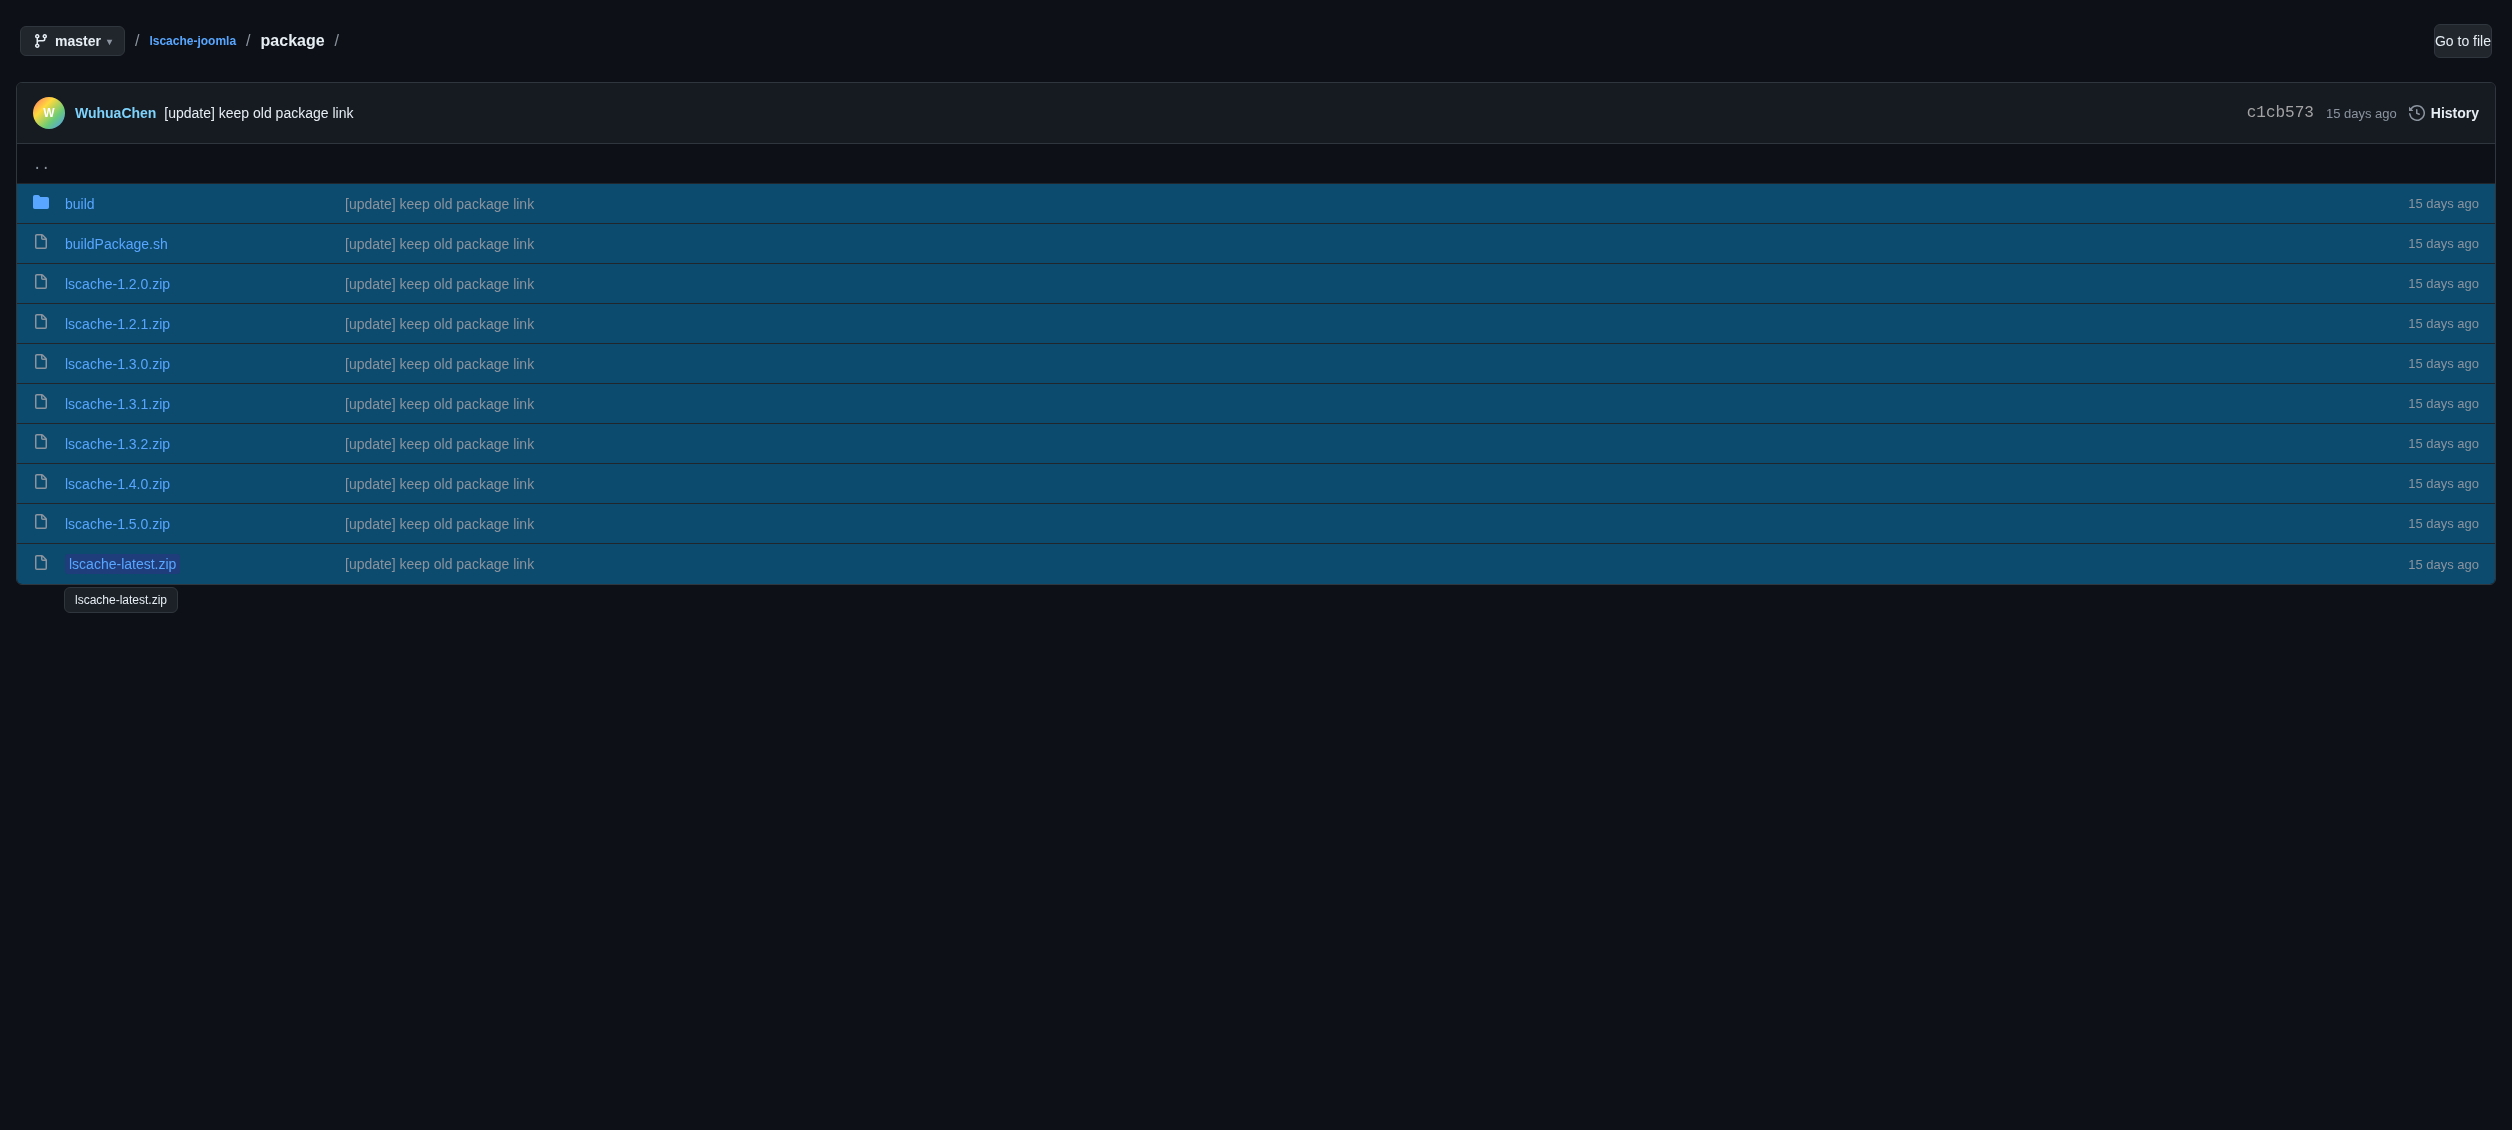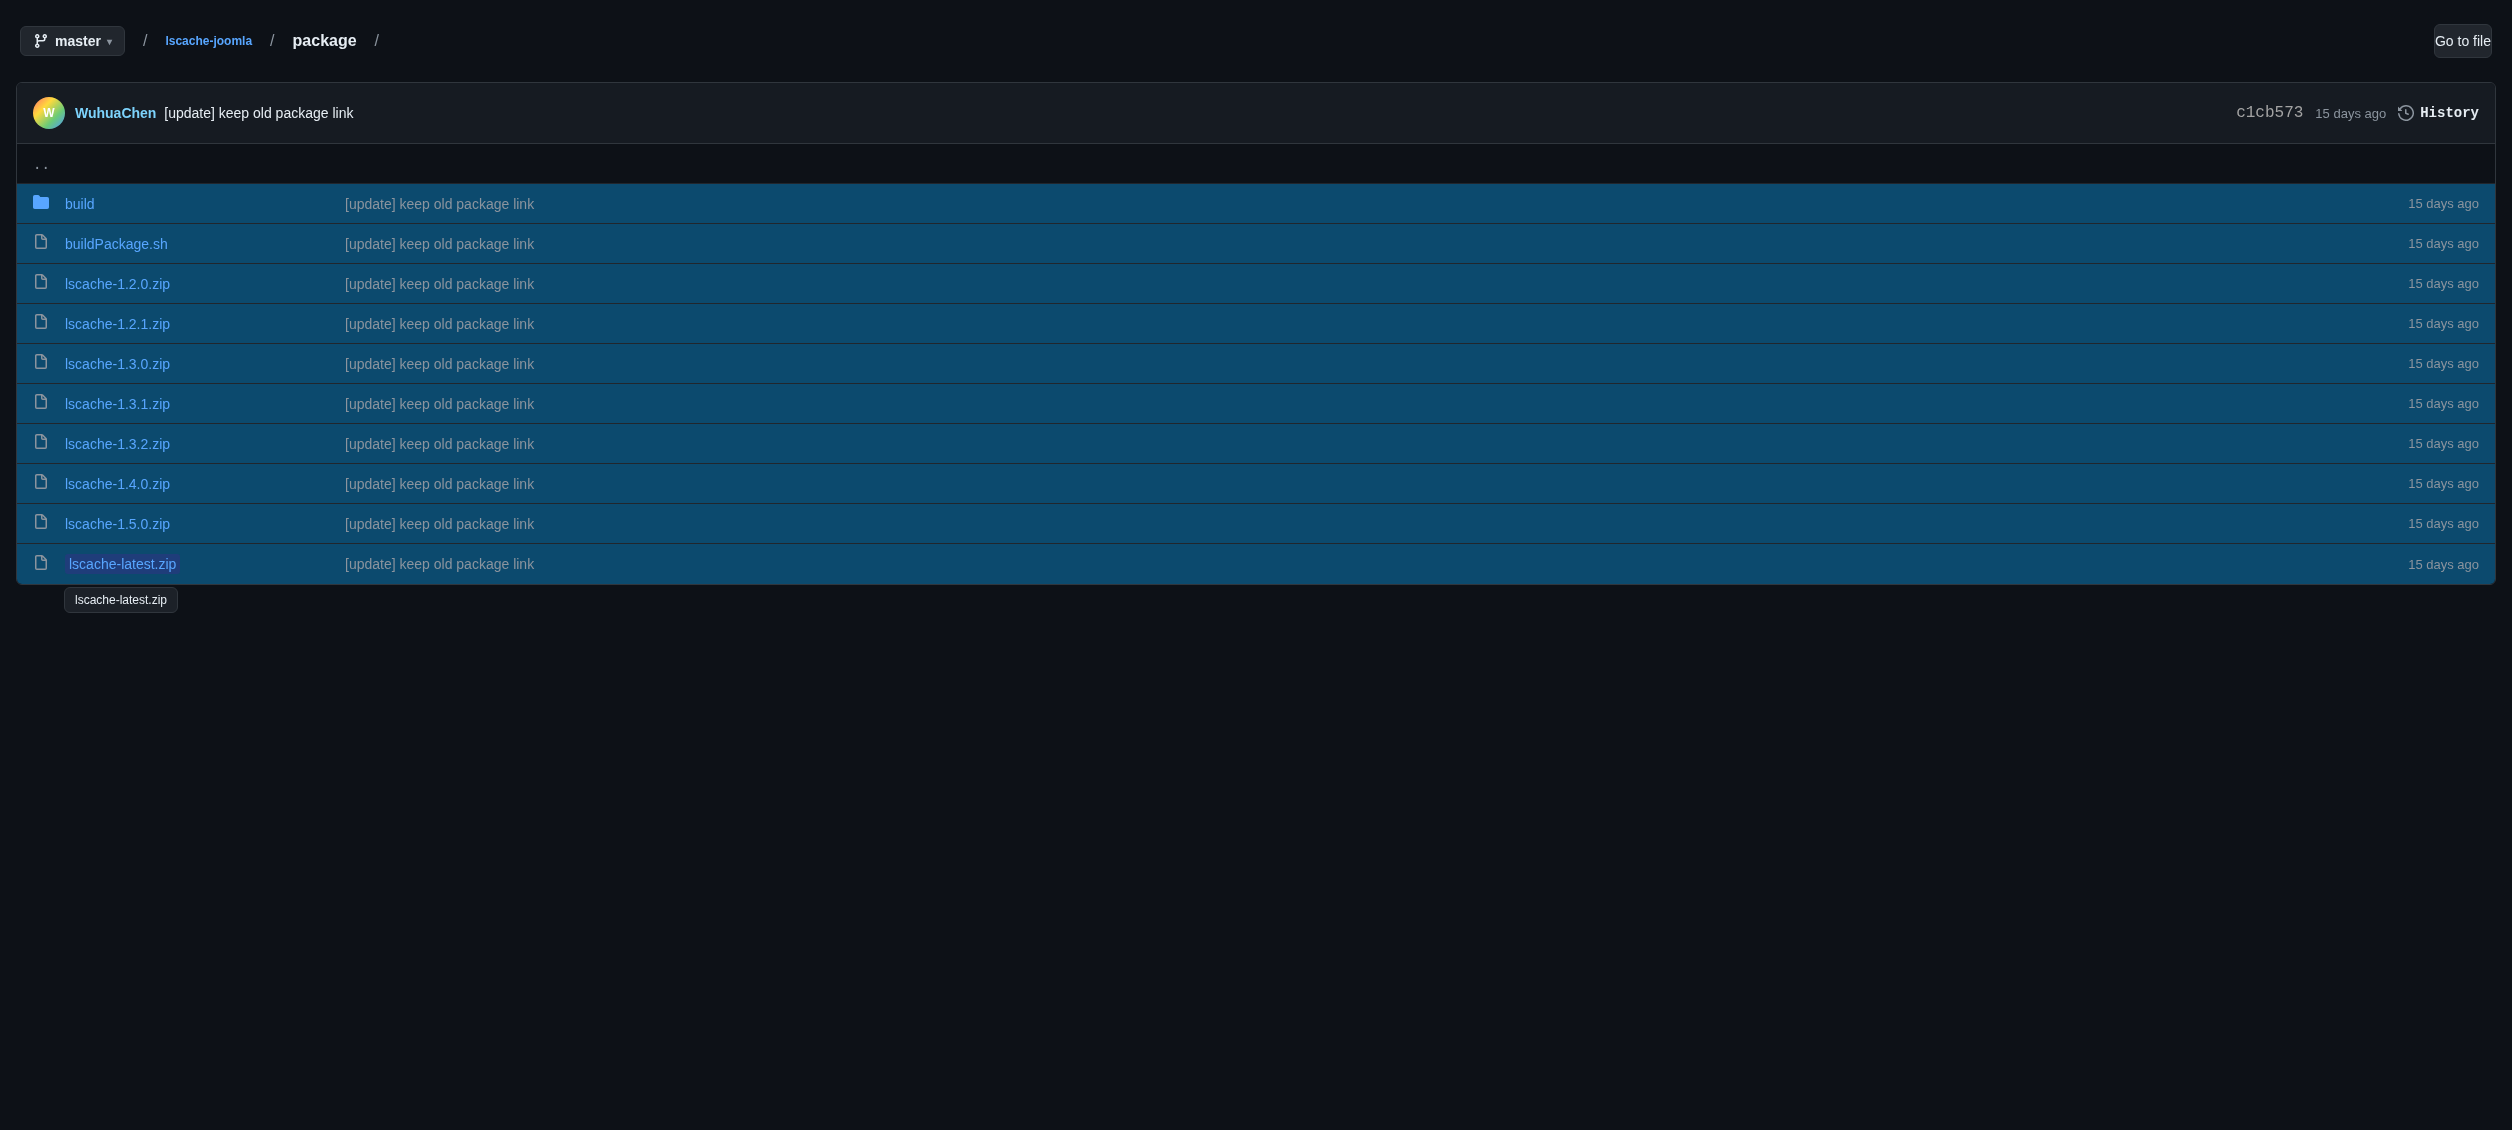--- a/index.html
+++ b/index.html
@@ -21,21 +21,21 @@
       display: flex;
       align-items: center;
       justify-content: space-between;
       margin-bottom: 16px;
       padding: 8px 4px;
     }
 
     .branch-path {
       display: flex;
       align-items: center;
-      gap: 12px;
+      gap: 4px;
     }
 
     .branch-selector {
       display: flex;
       align-items: center;
       gap: 6px;
       background-color: #21262d;
       border: 1px solid #30363d;
       border-radius: 6px;
       padding: 6px 12px;
@@ -143,21 +143,20 @@
     }
 
     .history-btn {
       display: flex;
       align-items: flex-end;
       gap: 6px;
       color: #e6edf3;
       cursor: pointer;
       font-size: 14px;
       font-weight: 600;
-      font-family: Liberation Mono, monospace;
     }
 
     .history-icon {
       color: #8b949e;
     }
 
     .file-row {
       display: flex;
       align-items: center;
       padding: 8px 16px;

